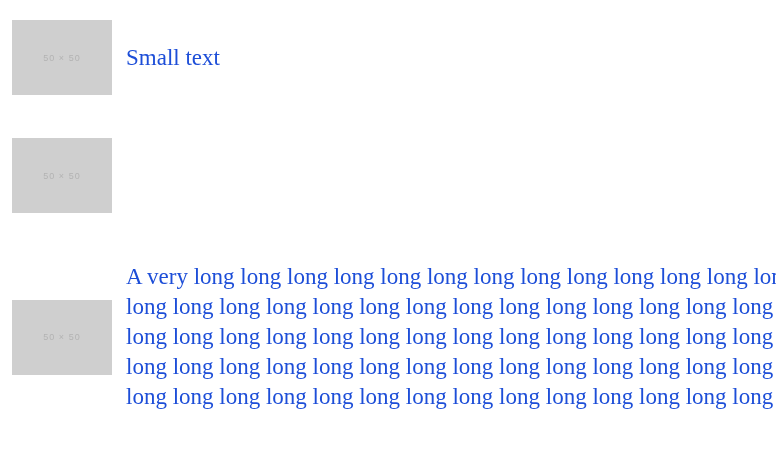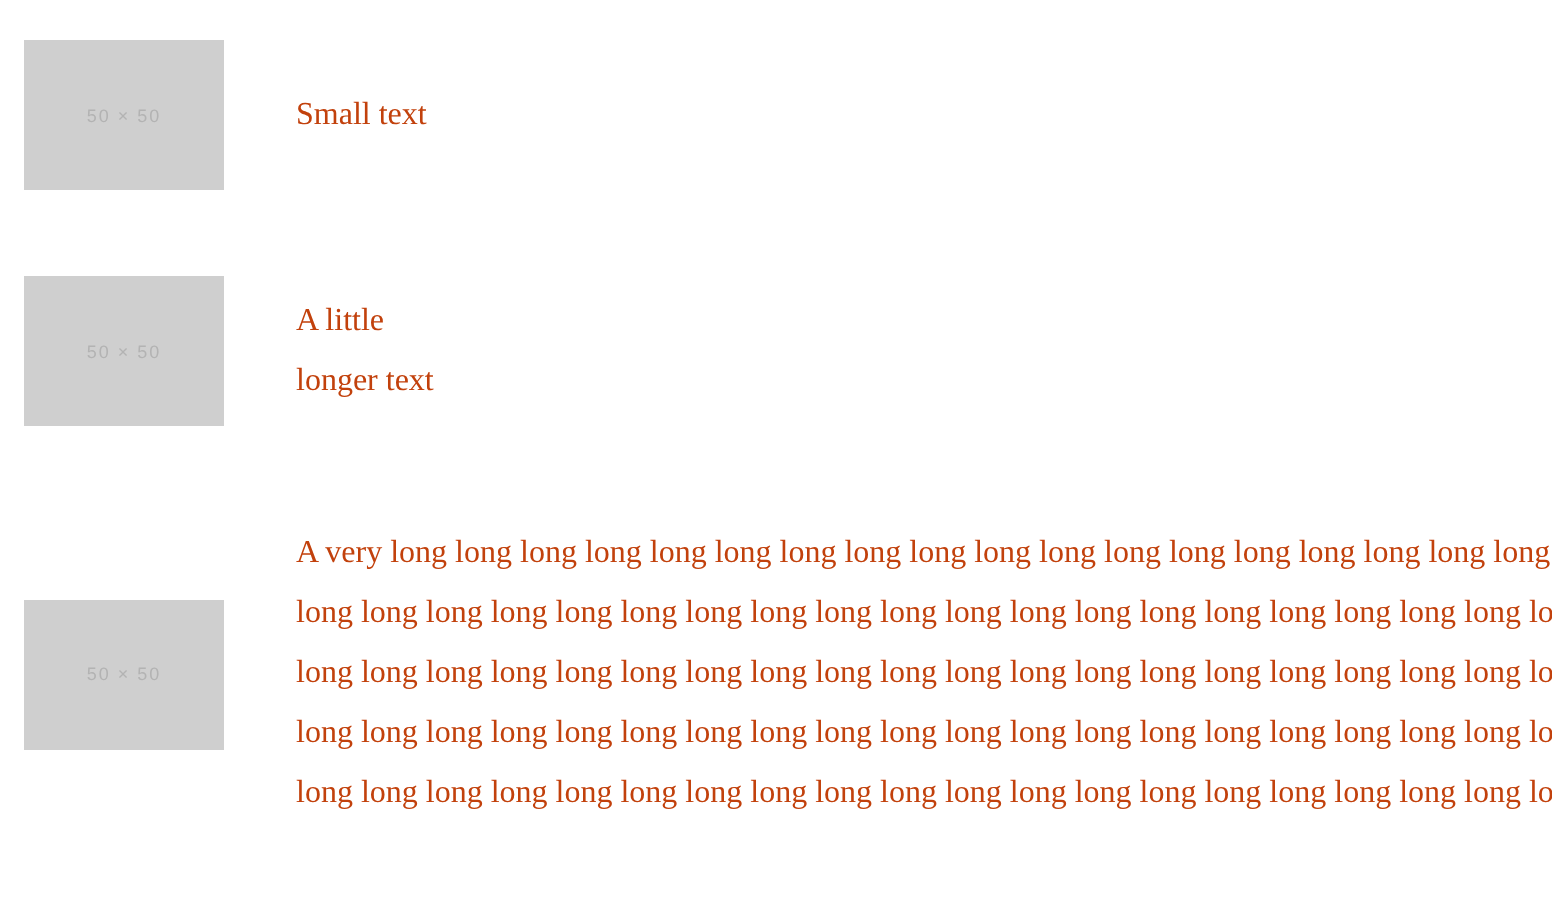--- a/index.html
+++ b/index.html
@@ -31,24 +31,24 @@
     flex: 0 0 auto;
     display: flex;
     align-items: center;
     justify-content: center;
     color: #b3b3b3;
     font-family: "Liberation Sans", sans-serif;
     font-size: 9px;
     letter-spacing: 1px;
   }
   .text {
-    margin-left: 36px;
-    font-size: 16px;
+    margin-left: 14px;
+    font-size: 23px;
     line-height: 30px;
-    color: #c2410c;
+    color: #1d4ed8;
     white-space: pre;
   }
   #row-1 { top: 20px; }
   #row-2 { top: 138px; }
   #row-3 { top: 262px; }
 </style>
 </head>
 <body>
 
 <div class="page">
@@ -57,22 +57,20 @@
     <div class="thumb">
       <span>50 × 50</span>
     </div>
     <div class="text">Small text</div>
   </div>
 
   <div class="row" id="row-2">
     <div class="thumb">
       <span>50 × 50</span>
     </div>
-    <div class="text">A little
-longer text</div>
   </div>
 
   <div class="row" id="row-3">
     <div class="thumb">
       <span>50 × 50</span>
     </div>
     <div class="text">A very long long long long long long long long long long long long long long long long long long long long long
 long long long long long long long long long long long long long long long long long long long long long long
 long long long long long long long long long long long long long long long long long long long long long long
 long long long long long long long long long long long long long long long long long long long long long long

